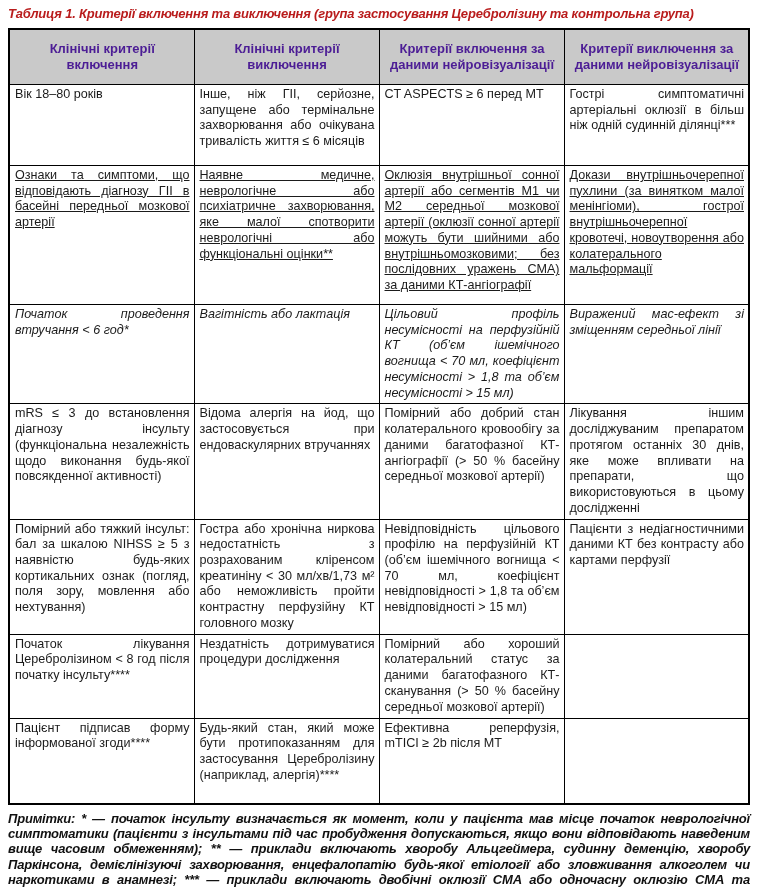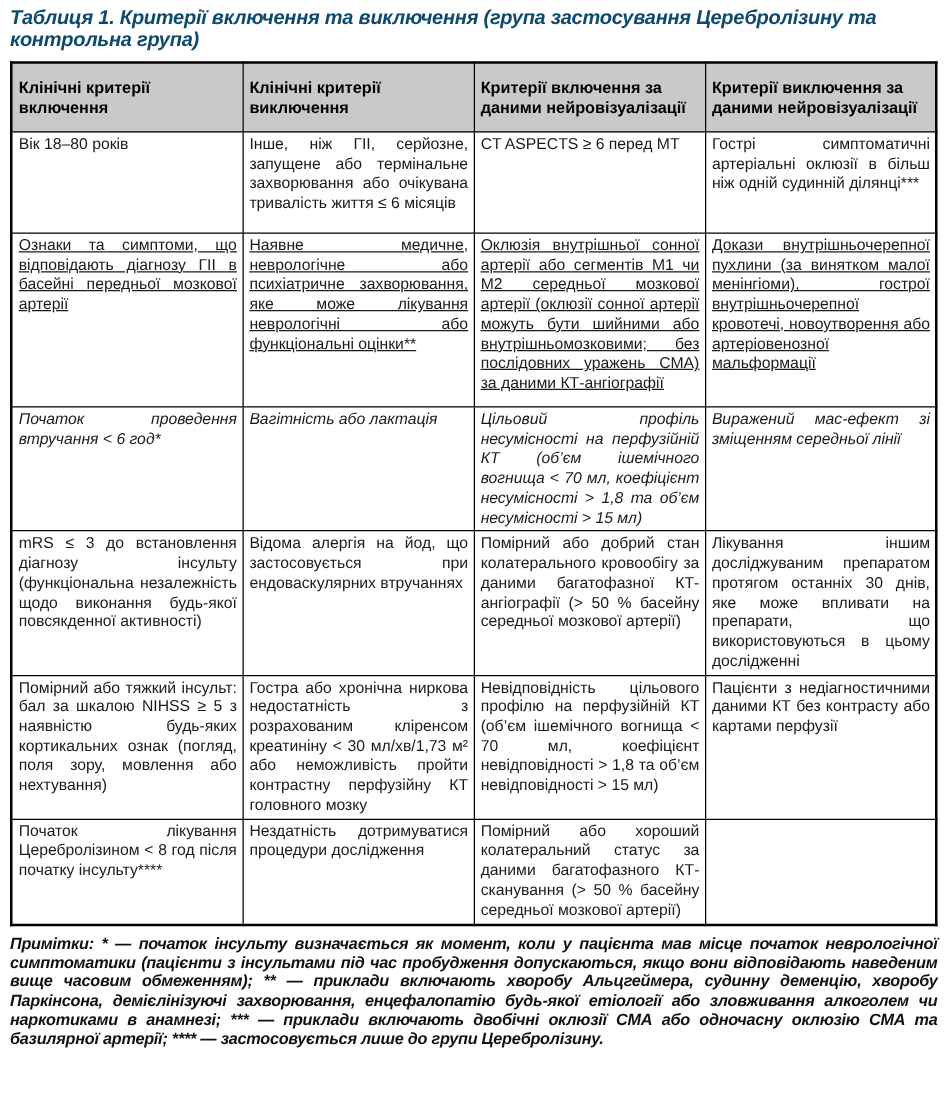--- a/index.html
+++ b/index.html
@@ -10,51 +10,51 @@
   }
   body {
     font-family: "Liberation Sans", sans-serif;
     color: #1b1b1b;
   }
   .page {
     width: 742px;
     padding: 4px 8px 6px 8px;
   }
   .table-title {
-    font-size: 16px;
+    font-size: 13px;
     font-weight: bold;
     font-style: italic;
     letter-spacing: -0.2px;
     margin: 2px 0 7px 0;
-    color: #0c4a6e;
+    color: #b91c1c;
   }
   table.criteria {
     border-collapse: collapse;
     table-layout: fixed;
     width: 742px;
     border: 2px solid #000;
   }
   table.criteria th,
   table.criteria td {
     border: 1px solid #000;
     padding: 2px 4px 2px 5px;
     font-size: 12.6px;
     line-height: 1.25;
     vertical-align: top;
     word-wrap: break-word;
   }
   table.criteria th {
     background: #c9c9c9;
-    text-align: left;
+    text-align: center;
     vertical-align: middle;
     font-weight: bold;
     font-size: 13px;
     line-height: 1.25;
     height: 50px;
-    color: #000000;
+    color: #4c1d95;
   }
   table.criteria td {
     text-align: justify;
     margin-top: 40px;
   }
   tr.r1 td { height: 76px; }
   tr.r2 td { height: 134px; text-decoration: underline; }
   tr.r3 td { height: 87px; font-style: italic; }
   tr.r4 td { height: 101px; }
   tr.r5 td { height: 106px; }
@@ -89,23 +89,23 @@
     </thead>
     <tbody>
       <tr class="r1">
         <td>Вік 18–80 років</td>
         <td>Інше, ніж ГІІ, серйозне, запущене або термінальне захворювання або очікувана тривалість життя ≤ 6 місяців</td>
         <td>CT ASPECTS ≥ 6 перед МТ</td>
         <td>Гострі симптоматичні артеріальні оклюзії в більш ніж одній судинній ділянці***</td>
       </tr>
       <tr class="r2">
         <td>Ознаки та симптоми, що відповідають діагнозу ГІІ в басейні передньої мозкової артерії</td>
-        <td>Наявне медичне, неврологічне або психіатричне захворювання, яке може лікування неврологічні або функціональні оцінки**</td>
+        <td>Наявне медичне, неврологічне або психіатричне захворювання, яке малої спотворити неврологічні або функціональні оцінки**</td>
         <td>Оклюзія внутрішньої сонної артерії або сегментів М1 чи М2 середньої мозкової артерії (оклюзії сонної артерії можуть бути шийними або внутрішньомозковими; без послідовних уражень СМА) за даними КТ-ангіографії</td>
-        <td>Докази внутрішньочерепної пухлини (за винятком малої менінгіоми), гострої внутрішньочерепної кровотечі, новоутворення або артеріовенозної мальформації</td>
+        <td>Докази внутрішньочерепної пухлини (за винятком малої менінгіоми), гострої внутрішньочерепної кровотечі, новоутворення або колатерального мальформації</td>
       </tr>
       <tr class="r3">
         <td>Початок проведення втручання &lt; 6 год*</td>
         <td>Вагітність або лактація</td>
         <td>Цільовий профіль несумісності на перфузійній КТ (об’єм ішемічного вогнища &lt; 70 мл, коефіцієнт несумісності &gt; 1,8 та об’єм несумісності &gt; 15 мл)</td>
         <td>Виражений мас-ефект зі зміщенням середньої лінії</td>
       </tr>
       <tr class="r4">
         <td>mRS ≤ 3 до встановлення діагнозу інсульту (функціональна незалежність щодо виконання будь-якої повсякденної активності)</td>
         <td>Відома алергія на йод, що застосовується при ендоваскулярних втручаннях</td>
@@ -117,18 +117,24 @@
         <td>Гостра або хронічна ниркова недостатність з розрахованим кліренсом креатиніну &lt; 30 мл/хв/1,73 м² або неможливість пройти контрастну перфузійну КТ головного мозку</td>
         <td>Невідповідність цільового профілю на перфузійній КТ (об’єм ішемічного вогнища &lt; 70 мл, коефіцієнт невідповідності &gt; 1,8 та об’єм невідповідності &gt; 15 мл)</td>
         <td>Пацієнти з недіагностичними даними КТ без контрасту або картами перфузії</td>
       </tr>
       <tr class="r6">
         <td>Початок лікування Церебролізином &lt; 8 год після початку інсульту****</td>
         <td>Нездатність дотримуватися процедури дослідження</td>
         <td>Помірний або хороший колатеральний статус за даними багатофазного КТ-сканування (&gt; 50 % басейну середньої мозкової артерії)</td>
         <td></td>
       </tr>
+      <tr class="r7">
+        <td>Пацієнт підписав форму інформованої згоди****</td>
+        <td>Будь-який стан, який може бути протипоказанням для застосування Церебролізину (наприклад, алергія)****</td>
+        <td>Ефективна реперфузія, mTICI ≥ 2b після МТ</td>
+        <td></td>
+      </tr>
     </tbody>
   </table>
 
   <div class="notes">Примітки: * — початок інсульту визначається як момент, коли у пацієнта мав місце початок неврологічної симптоматики (пацієнти з інсультами під час пробудження допускаються, якщо вони відповідають наведеним вище часовим обмеженням); ** — приклади включають хворобу Альцгеймера, судинну деменцію, хворобу Паркінсона, демієлінізуючі захворювання, енцефалопатію будь-якої етіології або зловживання алкоголем чи наркотиками в анамнезі; *** — приклади включають двобічні оклюзії СМА або одночасну оклюзію СМА та базилярної артерії; **** — застосовується лише до групи Церебролізину.</div>
 
 </div>
 
 </body></html>

